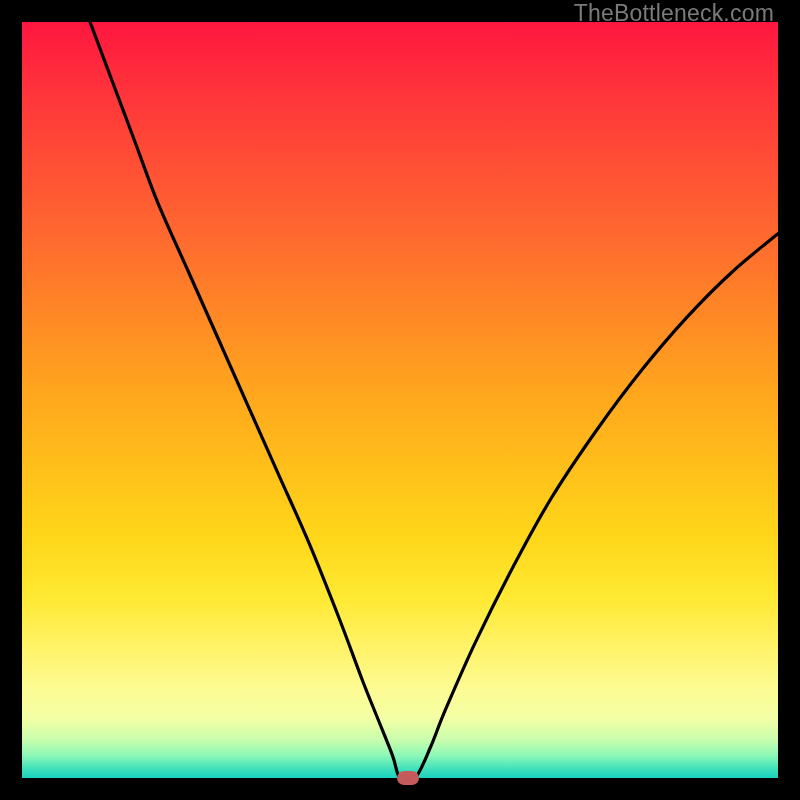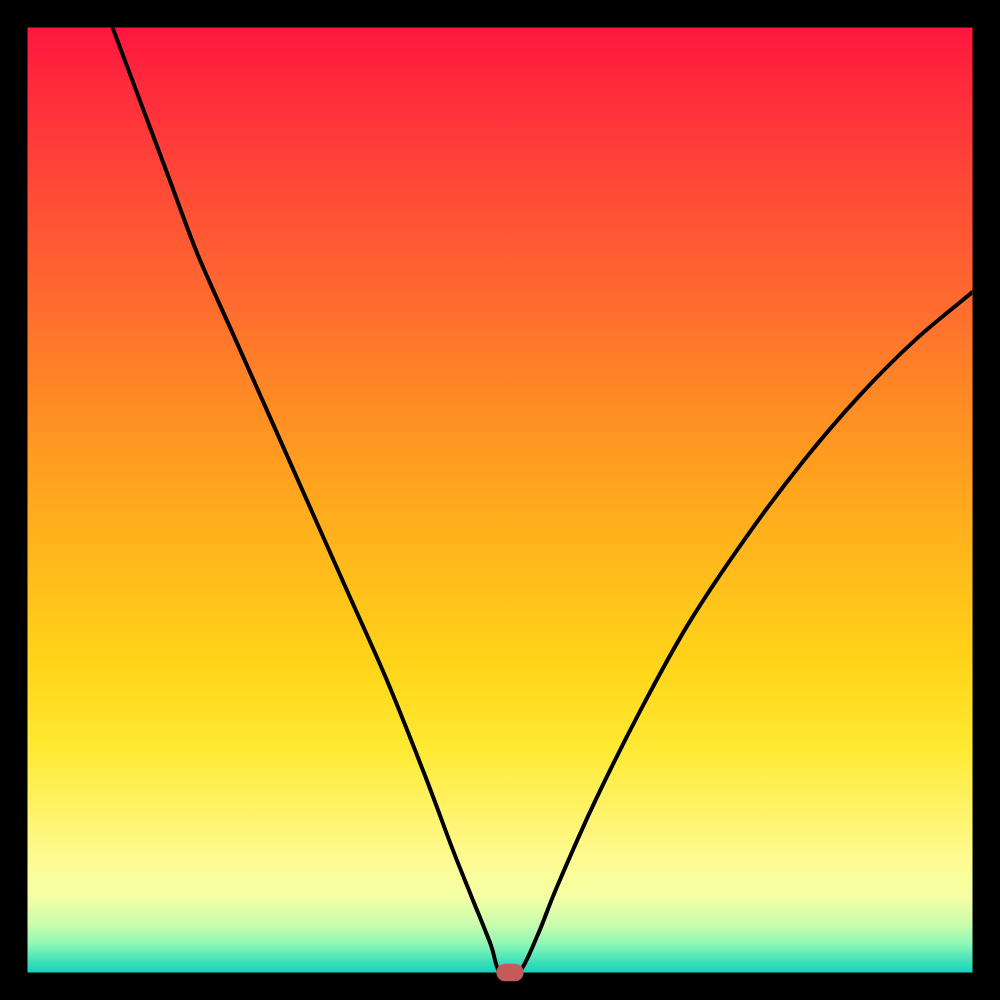--- a/index.html
+++ b/index.html
@@ -65,19 +65,20 @@
     height: 14px;
     background: #c55a5a;
     border-radius: 7px;
     transform: translate(-50%, -50%);
   }
 </style>
 </head>
 <body>
 
 <div class="frame">
+  <div class="watermark">TheBottleneck.com</div>
   <div class="plot-area">
     <svg class="curve" viewBox="0 0 756 756" preserveAspectRatio="none">
       <path fill="none" stroke="#000000" stroke-width="3.2" stroke-linecap="round" d="M 68.04 0.00 C 71.82 10.08, 83.16 40.32, 90.72 60.48 C 98.28 80.64, 105.84 100.80, 113.40 120.96 C 120.96 141.12, 127.26 160.02, 136.08 181.44 C 144.90 202.86, 156.24 226.80, 166.32 249.48 C 176.40 272.16, 186.48 294.84, 196.56 317.52 C 206.64 340.20, 216.72 362.88, 226.80 385.56 C 236.88 408.24, 246.96 430.92, 257.04 453.60 C 267.12 476.28, 277.20 497.70, 287.28 521.64 C 297.36 545.58, 308.70 574.56, 317.52 597.24 C 326.34 619.92, 333.90 641.34, 340.20 657.72 C 346.50 674.10, 350.28 682.92, 355.32 695.52 C 360.36 708.12, 366.66 723.24, 370.44 733.32 C 374.22 743.40, 374.22 752.22, 378.00 756.00 C 381.78 759.78, 388.08 761.04, 393.12 756.00 C 398.16 750.96, 403.20 737.10, 408.24 725.76 C 413.28 714.42, 415.80 705.60, 423.36 687.96 C 430.92 670.32, 442.26 643.86, 453.60 619.92 C 464.94 595.98, 478.80 568.26, 491.40 544.32 C 504.00 520.38, 515.34 498.96, 529.20 476.28 C 543.06 453.60, 559.44 429.66, 574.56 408.24 C 589.68 386.82, 604.80 366.66, 619.92 347.76 C 635.04 328.86, 650.16 311.22, 665.28 294.84 C 680.40 278.46, 695.52 263.34, 710.64 249.48 C 725.76 235.62, 748.44 217.98, 756.00 211.68" id="curvePath"></path>
     </svg>
     <div class="marker" id="marker" style="left: 385.56px; top: 756px; background: rgb(197, 90, 90);"></div>
   </div>
 </div>
 
 </body></html>

